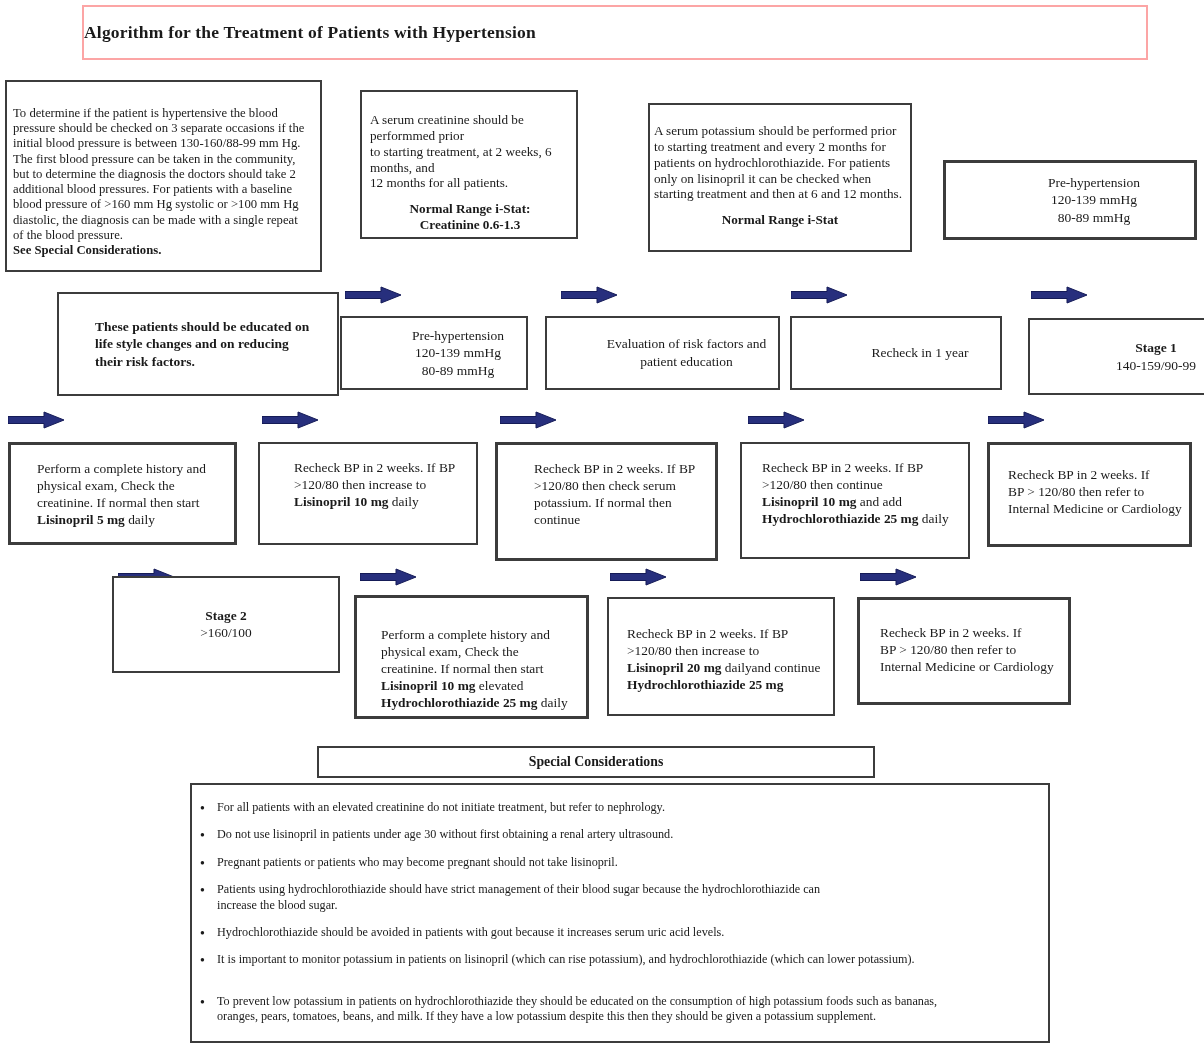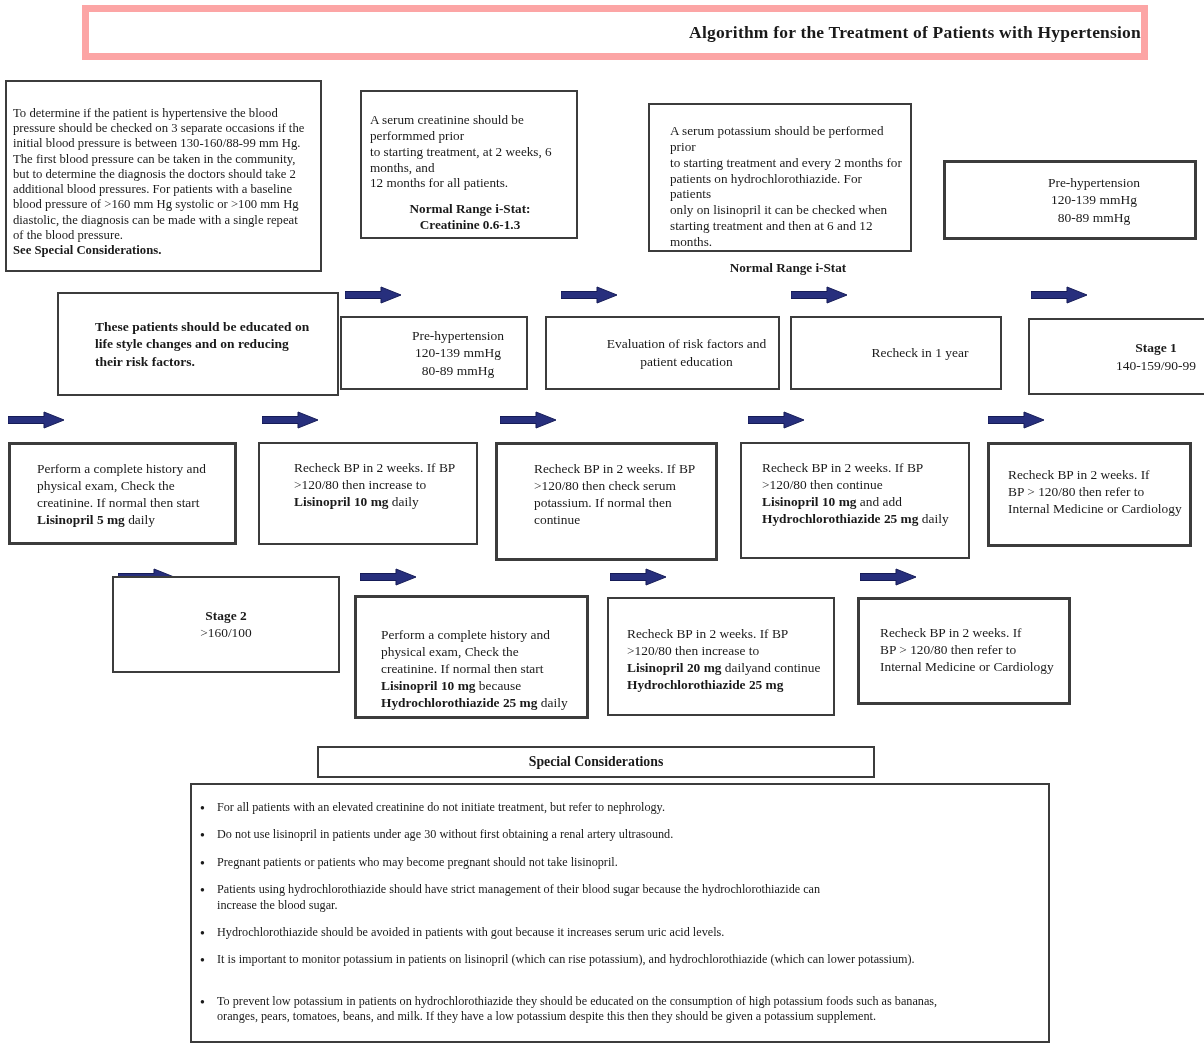--- a/index.html
+++ b/index.html
@@ -11,21 +11,21 @@
   .box {
     position:absolute; box-sizing:border-box; background:#ffffff;
     border:2px solid var(--border, #3c3c3c);
   }
   .thick { border-width:3px; }
   .pre { white-space:pre-line; }
   .bold { font-weight:bold; }
   .center { text-align:center; }
   .vcenter { display:flex; flex-direction:column; justify-content:center; }
   .title-box {
-    border:7px solid #fca5a5; display:flex; align-items:center; justify-content:flex-end;
+    border:2px solid #fca5a5; display:flex; align-items:center; justify-content:flex-start;
     font-size:17.5px; font-weight:bold; letter-spacing:.2px;
   }
   .body-sm  { font-size:12.7px; line-height:1.2; }
   .body-md  { font-size:13.2px; line-height:1.2; }
   .body-lg  { font-size:13.5px; line-height:1.3;padding-left:48px; }
   .step     { font-size:13.4px; line-height:1.26; }
   .arrow { position:absolute; width:56px; height:18px; }
   .normal-range { margin-top:10px; }
   .sc-header {
     display:flex; align-items:center; justify-content:center;
@@ -61,21 +61,21 @@
   </div>
 
   <div class="box body-md" style="left:360px; top:90px; width:218px; height:149px; padding:20px 6px 0 8px;">
     <div class="pre">A serum creatinine should be performmed prior
 to starting treatment, at 2 weeks, 6 months, and
 12 months for all patients.</div>
     <div class="pre bold center normal-range">Normal Range i-Stat:
 Creatinine 0.6-1.3</div>
   </div>
 
-  <div class="box body-md" style="left:648px; top:103px; width:264px; height:149px; padding:18px 4px 0 20px;">
+  <div class="box body-md" style="left:648px; top:103px; width:264px; height:149px; padding:18px 4px 0 4px;">
     <div class="pre">A serum potassium should be performed prior
 to starting treatment and every 2 months for
 patients on hydrochlorothiazide. For patients
 only on lisinopril it can be checked when
 starting treatment and then at 6 and 12 months.</div>
     <div class="pre bold center normal-range">Normal Range i-Stat</div>
   </div>
 
   <div class="box body-lg vcenter center thick" style="left:943px; top:160px; width:254px; height:80px;">
     <div class="pre">Pre-hypertension
@@ -186,21 +186,21 @@
 
   <div class="box step vcenter center" style="left:112px; top:576px; width:228px; height:97px;">
     <div class="bold">Stage 2</div>
     <div>&gt;160/100</div>
   </div>
 
   <div class="box step thick" style="left:354px; top:595px; width:235px; height:124px; padding:29px 4px 0 24px;">
     <div class="pre"><span>Perform a complete history and
 physical exam, Check the
 creatinine. If normal then start
-</span><b>Lisinopril 10 mg</b><span> because
+</span><b>Lisinopril 10 mg</b><span> elevated
 </span><b>Hydrochlorothiazide 25 mg</b><span> daily</span></div>
   </div>
 
   <div class="box step" style="left:607px; top:597px; width:228px; height:119px; padding:27px 2px 0 18px;">
     <div class="pre"><span>Recheck BP in 2 weeks. If BP
 &gt;120/80 then increase to
 </span><b>Lisinopril 20 mg</b><span> dailyand continue
 </span><b>Hydrochlorothiazide 25 mg</b></div>
   </div>
 

